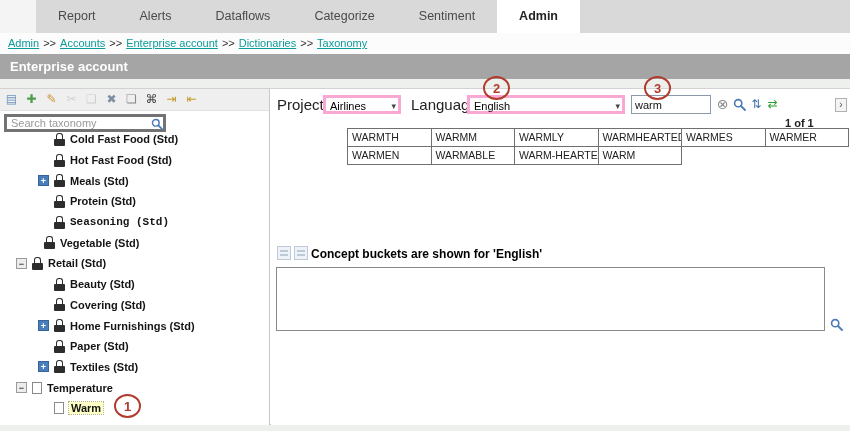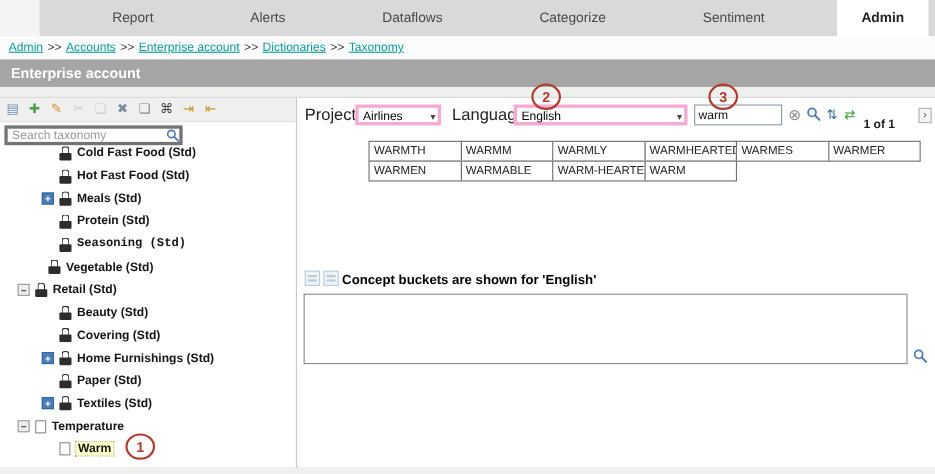--- a/index.html
+++ b/index.html
@@ -6,21 +6,21 @@
   html,body { width:850px; height:431px; }
   body {
     font-family:"Liberation Sans", sans-serif;
     background:#eef0ee;
     position:relative;
     overflow:hidden;
   }
   
   .tabbar { position:absolute; left:0; top:0; width:850px; height:33px; background:#d9d9d9; display:flex; }
   .tab-left-spacer { width:36px; height:33px; background:#f4f4f4; }
-  .tab { padding:0 22px; line-height:33px; font-size:12.5px; color:#4a4a4a; cursor:pointer; white-space:nowrap;margin-left:44px; }
+  .tab { padding:0 22px; line-height:33px; font-size:12.5px; color:#4a4a4a; cursor:pointer; white-space:nowrap; }
   .tab.active { background:#ffffff; color:#222; font-weight:bold; }
   
   .breadcrumb { position:absolute; left:0; top:33px; width:850px; height:21px; background:#fcfcfc; font-size:11px; line-height:21px; padding-left:8px; }
   .breadcrumb a { color:#0b9b9b; text-decoration:underline; cursor:pointer; }
   .breadcrumb .sep { color:#333; margin:0 4px; }
   
   .titlebar { position:absolute; left:0; top:54px; width:850px; height:25px; background:#a5a5a5; color:#fff; font-weight:bold; font-size:13px; line-height:25px; padding-left:10px; }
   
   .main { position:absolute; left:0; top:88px; width:850px; height:337px; background:#fff; border-top:1px solid #d2d2d2; border-bottom:1px solid #c9c9c9; }
   .left-panel { position:absolute; left:0; top:0; width:270px; height:336px; background:#fff; border-right:1px solid #c9c9c9; }
@@ -45,28 +45,28 @@
   .doc { width:10px; height:12px; background:#fff; border:1px solid #8a8a8a; display:inline-block; margin-right:5px; flex:none; }
   .tlabel { white-space:nowrap; }
   .tlabel.selected { background:#ffffc8; outline:1px dotted #b5b57a; padding:0 2px; }
   
   .controls { position:absolute; left:0; top:6px; width:579px; height:20px; }
   .ctl-label { position:absolute; top:0; line-height:20px; font-size:15px; color:#222; }
   .selectbox { position:absolute; top:0; height:19px; border:3px solid #f9a8d4; background:#fff; font-size:11px; line-height:17px; padding:0 14px 0 4px; cursor:pointer; white-space:nowrap; }
   .selectbox .dd { position:absolute; right:2px; top:0; font-size:9px; color:#444; line-height:17px; }
   .term-input { position:absolute; top:0; height:19px; border:1px solid #8a9aa8; font-size:11px; padding:0 3px; color:#111; font-family:"Liberation Sans",sans-serif; }
   .ctl-icon { position:absolute; top:2px; width:15px; height:15px; text-align:center; cursor:pointer; }
-  .pager-text { position:absolute; top:8px; line-height:20px; font-size:11px; font-weight:bold; color:#222; }
+  .pager-text { position:absolute; top:18px; line-height:20px; font-size:11px; font-weight:bold; color:#222; }
   .pager-next { position:absolute; top:3px; width:12px; height:14px; border:1px solid #b0b0b0; background:#f4f4f4; font-size:10px; line-height:12px; text-align:center; color:#555; cursor:pointer; }
   
   .word-table { position:absolute; left:64px; top:39px; }
   .wrow { display:flex; height:19px; }
   .wrow + .wrow { margin-top:-1px; }
   .wcell { width:84.5px; height:19px; border:1px solid #6f6f6f; margin-left:-1px; background:#fff; font-size:10.5px; line-height:17px; padding-left:4px; color:#222; white-space:nowrap; overflow:hidden; cursor:pointer; }
-  .wcell:first-child { margin-left:0; }
+  .wcell:first-child { margin-left:12px; }
   
   .concept-row { position:absolute; left:0; top:156px; width:579px; height:16px; }
   .mini-icon { position:absolute; top:1px; width:14px; height:14px; border:1px solid #9ab0c4; background:#e7eef5; opacity:.65; cursor:pointer; }
   .mini-icon::after { content:""; position:absolute; left:2px; top:3px; width:8px; height:2px; background:#9ab0c4; box-shadow:0 4px 0 #9ab0c4; }
   .concept-msg { position:absolute; left:40px; top:2px; width:380px; text-align:left; font-size:12px; font-weight:bold; color:#000000; }
   .concept-box { position:absolute; left:5px; top:178px; width:549px; height:64px; border:1px solid #8a8a8a; resize:none; background:#fff; font-family:"Liberation Sans",sans-serif; font-size:11px; }
   .concept-mag { position:absolute; left:559px; top:228px; width:16px; height:16px; cursor:pointer; }
   
   .ann { position:absolute; width:27px; height:24px; border:2.5px solid #b23b2e; border-radius:50%; color:#b23b2e; font-weight:bold; font-size:13px; display:flex; align-items:center; justify-content:center; z-index:10; background:transparent; }
   .ann-1 { left:114px; top:394px; }

